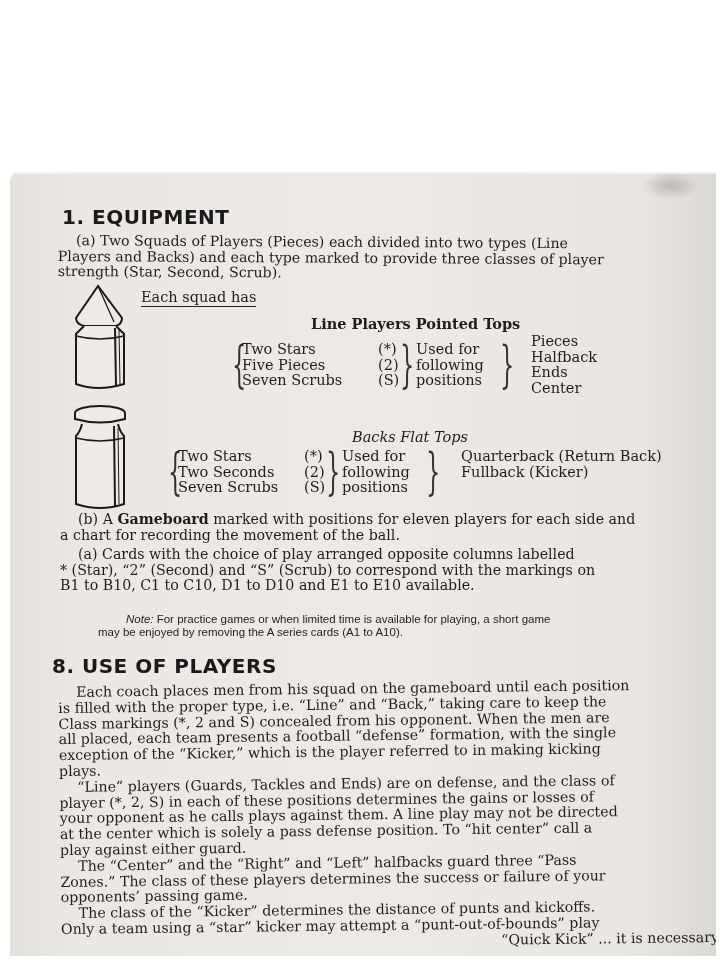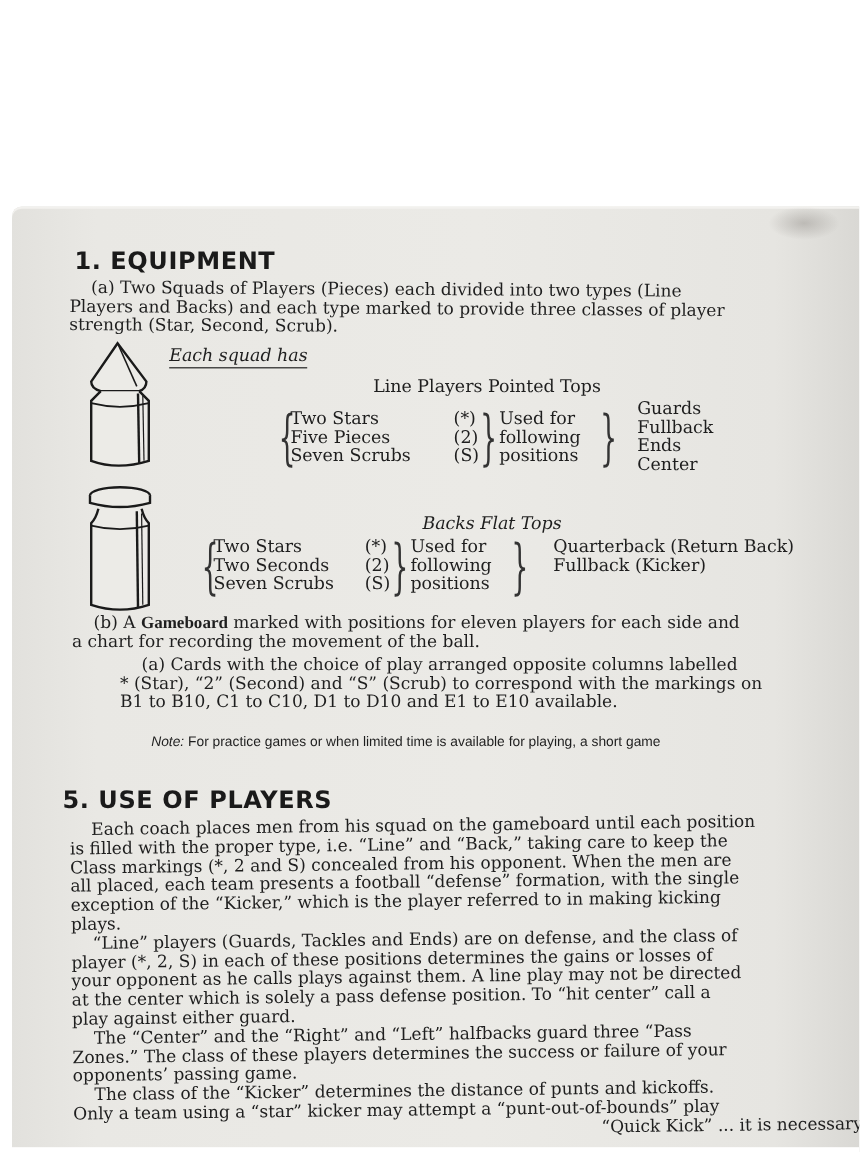--- a/index.html
+++ b/index.html
@@ -29,33 +29,33 @@
     position: absolute; font-family: "DejaVu Sans", "Liberation Sans", sans-serif;
     font-weight: bold; font-size: 20px; letter-spacing: 0.5px; color: #1a1a1a;
   }
   .p {
     position: absolute; font-size: 14.2px; line-height: 15.6px; white-space: nowrap;
   }
   .line { display: block; }
   .ind { padding-left: 18px; }
   .small { font-family: "Liberation Sans", sans-serif; font-size: 11.5px; line-height: 13px; }
   .small i { font-style: italic; }
-  .u { border-bottom: 1.5px solid #222; padding-bottom: 1px; font-style: italic; }
+  .u { border-bottom: 1.5px solid #222; padding-bottom: 1px; }
   .block-title { position: absolute; font-size: 14.5px; }
   .brace-row { position: absolute; font-size: 14.5px; line-height: 15.5px; white-space: nowrap; }
   .col { position: absolute; top: 0; }
   .bigbrace {
     position: absolute; top: 0; font-size: 50px; line-height: 46px;
     font-family: "DejaVu Serif", serif; font-weight: 200; transform: scaleX(0.45); transform-origin: left top; color:#333;
   }
   .rbrace {
     position: absolute; top: 0; font-size: 50px; line-height: 46px; transform: scaleX(0.45); transform-origin: left top; color:#333;
   }
   svg.piece { position: absolute; }
-  b.bold { font-weight: bold; font-family: Liberation Serif, serif; }
+  b.bold { font-weight: bold; }
 </style>
 </head>
 <body>
 
 <div class="page">
   <div class="smudge"></div>
 
   <div class="heading" style="left:52px; top:33px;">1.  EQUIPMENT</div>
 
   <div class="p" style="left:48px; top:61px; transform: rotate(0.35deg); transform-origin:left top;">
@@ -68,21 +68,21 @@
     <path d="M28 2 L6 34 Q6 40 14 42 L46 42 Q52 40 52 34 Z" fill="#ecebe7" stroke="#1a1a1a" stroke-width="2"></path>
     <path d="M28 2 L44 38" stroke="#1a1a1a" stroke-width="1.3" fill="none"></path>
     <path d="M14 42 Q10 46 6 50 L6 100 Q28 108 54 100 L54 50 Q50 46 46 42" fill="#ecebe7" stroke="#1a1a1a" stroke-width="2"></path>
     <path d="M6 52 Q30 58 54 52" stroke="#1a1a1a" stroke-width="1.5" fill="none"></path>
     <path d="M45 44 L46 102" stroke="#1a1a1a" stroke-width="2" fill="none"></path>
     <path d="M49 46 L50 100" stroke="#1a1a1a" stroke-width="1" fill="none"></path>
   </svg>
 
   <div class="block-title" style="left:131px; top:117px;"><span class="u">Each squad has</span></div>
 
-  <div class="block-title" style="left:301px; top:143px;">Line Players Pointed Tops</div>
+  <div class="block-title" style="left:301px; top:143px;font-weight:bold;">Line Players Pointed Tops</div>
 
   <div class="brace-row" style="left:222px; top:170px; width:480px; height:62px;">
     <div class="bigbrace" style="left:0;">{</div>
     <div class="col" style="left:10px;">
       <span class="line">Two Stars</span>
       <span class="line">Five Pieces</span>
       <span class="line">Seven Scrubs</span>
     </div>
     <div class="col" style="left:146px;">
       <span class="line">(*)</span>
@@ -90,22 +90,22 @@
       <span class="line">(S)</span>
     </div>
     <div class="rbrace" style="left:168px;">}</div>
     <div class="col" style="left:184px;">
       <span class="line">Used for</span>
       <span class="line">following</span>
       <span class="line">positions</span>
     </div>
     <div class="rbrace" style="left:268px;">}</div>
     <div class="col" style="left:299px; top:-8px;">
-      <span class="line">Guards</span>
-      <span class="line">Fullback</span>
+      <span class="line">Pieces</span>
+      <span class="line">Halfback</span>
       <span class="line">Ends</span>
       <span class="line">Center</span>
     </div>
   </div>
 
   <svg class="piece" style="left:60px; top:232px;" width="60" height="106" viewBox="0 0 60 106">
     <ellipse cx="30" cy="9" rx="25" ry="7" fill="#ecebe7" stroke="#1a1a1a" stroke-width="2"></ellipse>
     <path d="M5 9 L5 15 Q30 22 55 15 L55 9" fill="#ecebe7" stroke="#1a1a1a" stroke-width="2"></path>
     <path d="M12 20 Q10 28 6 32 L6 100 Q30 108 54 100 L54 32 Q50 28 48 20" fill="#ecebe7" stroke="#1a1a1a" stroke-width="2"></path>
     <path d="M6 34 Q30 40 54 34" stroke="#1a1a1a" stroke-width="1.5" fill="none"></path>
@@ -138,31 +138,32 @@
       <span class="line">Quarterback (Return Back)</span>
       <span class="line">Fullback (Kicker)</span>
     </div>
   </div>
 
   <div class="p" style="left:50px; top:340px;">
     <span class="line ind"><span>(b) A </span><b class="bold">Gameboard</b><span> marked with positions for eleven players for each side and</span></span>
     <span class="line">a chart for recording the movement of the ball.</span>
   </div>
 
-  <div class="p" style="left:50px; top:375px;margin-left:40px;">
+  <div class="p" style="left:50px; top:375px;">
     <span class="line ind">(a) Cards with the choice of play arranged opposite columns labelled</span>
     <span class="line">* (Star), “2” (Second) and “S” (Scrub) to correspond with the markings on</span>
     <span class="line">B1 to B10, C1 to C10, D1 to D10 and E1 to E10 available.</span>
   </div>
 
   <div class="p small" style="left:88px; top:441px;">
     <span class="line" style="padding-left:28px;"><i>Note:</i><span> For practice games or when limited time is available for playing, a short game</span></span>
+    <span class="line">may be enjoyed by removing the A series cards (A1 to A10).</span>
   </div>
 
-  <div class="heading" style="left:42px; top:482px;">5.  USE OF PLAYERS</div>
+  <div class="heading" style="left:42px; top:482px;">8.  USE OF PLAYERS</div>
 
   <div class="p" style="left:48px; top:513px; line-height:15.8px; transform: rotate(-0.7deg); transform-origin:left top;">
     <span class="line ind">Each coach places men from his squad on the gameboard until each position</span>
     <span class="line">is filled with the proper type, i.e. “Line” and “Back,” taking care to keep the</span>
     <span class="line">Class markings (*, 2 and S) concealed from his opponent. When the men are</span>
     <span class="line">all placed, each team presents a football “defense” formation, with the single</span>
     <span class="line">exception of the “Kicker,” which is the player referred to in making kicking</span>
     <span class="line">plays.</span>
     <span class="line ind">“Line” players (Guards, Tackles and Ends) are on defense, and the class of</span>
     <span class="line">player (*, 2, S) in each of these positions determines the gains or losses of</span>

